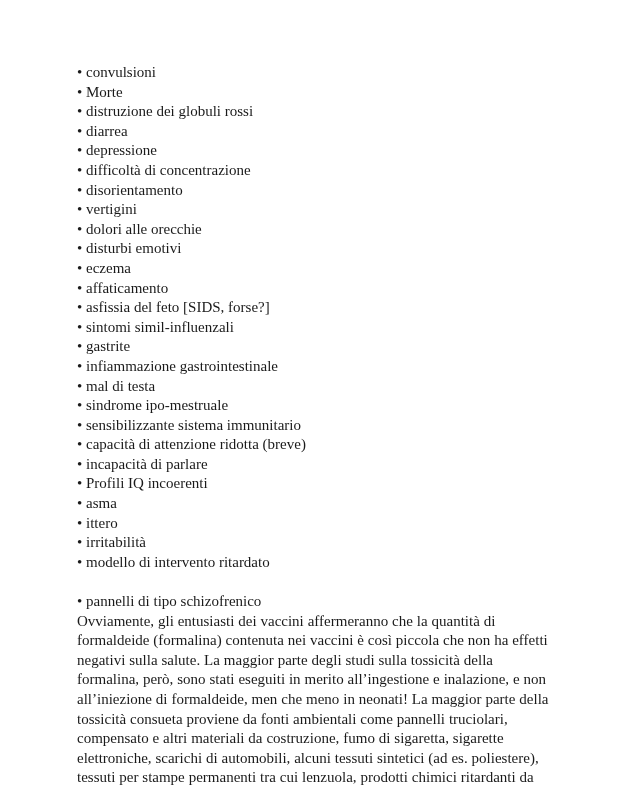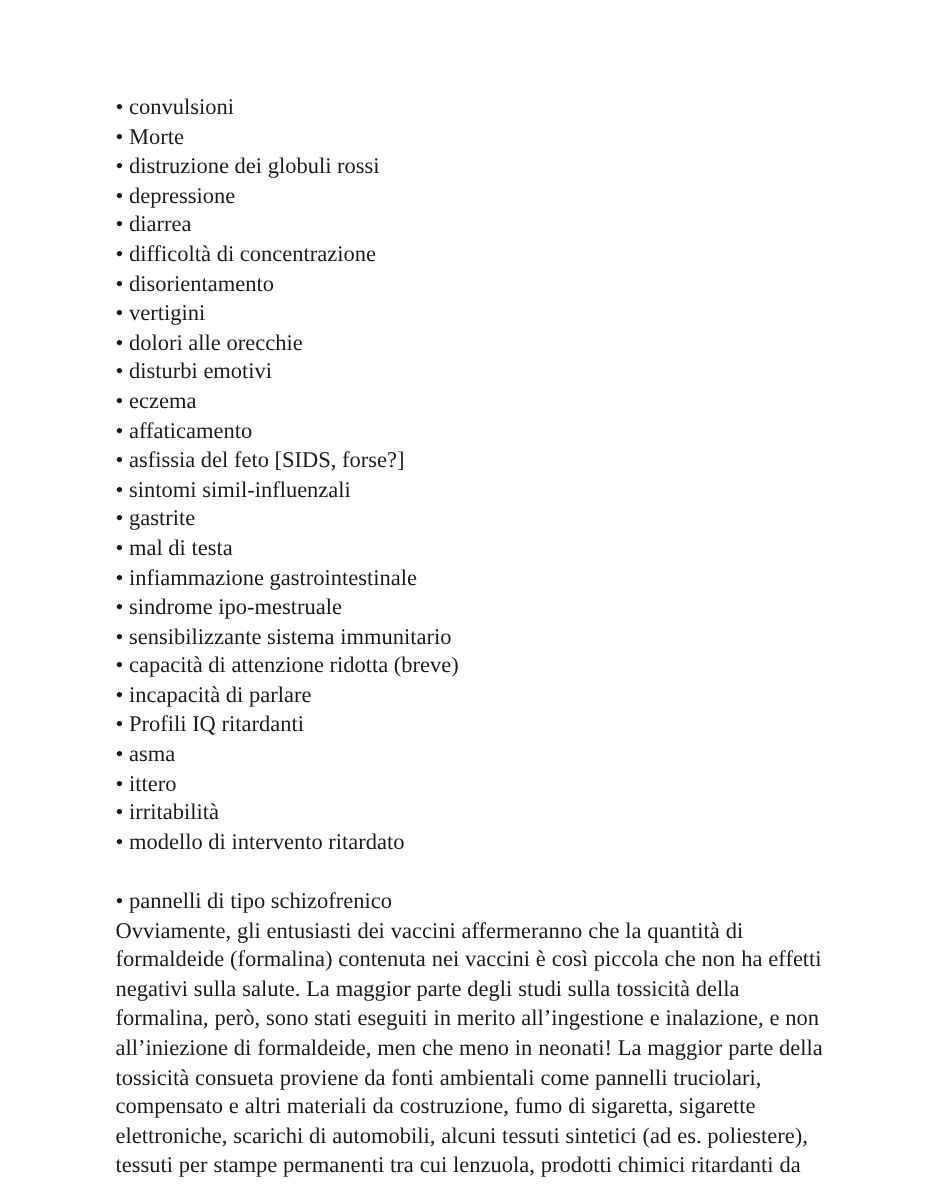--- a/index.html
+++ b/index.html
@@ -72,39 +72,39 @@
 </head>
 <body>
 
 <div class="page">
   <div class="content">
 
     <ul class="symptom-list">
         <li><span class="bullet-glyph">•</span><span>convulsioni</span></li>
         <li><span class="bullet-glyph">•</span><span>Morte</span></li>
         <li><span class="bullet-glyph">•</span><span>distruzione dei globuli rossi</span></li>
+        <li><span class="bullet-glyph">•</span><span>diarrea</span></li>
         <li><span class="bullet-glyph">•</span><span>depressione</span></li>
-        <li><span class="bullet-glyph">•</span><span>diarrea</span></li>
         <li><span class="bullet-glyph">•</span><span>difficoltà di concentrazione</span></li>
         <li><span class="bullet-glyph">•</span><span>disorientamento</span></li>
         <li><span class="bullet-glyph">•</span><span>vertigini</span></li>
         <li><span class="bullet-glyph">•</span><span>dolori alle orecchie</span></li>
         <li><span class="bullet-glyph">•</span><span>disturbi emotivi</span></li>
         <li><span class="bullet-glyph">•</span><span>eczema</span></li>
         <li><span class="bullet-glyph">•</span><span>affaticamento</span></li>
         <li><span class="bullet-glyph">•</span><span>asfissia del feto [SIDS, forse?]</span></li>
         <li><span class="bullet-glyph">•</span><span>sintomi simil-influenzali</span></li>
         <li><span class="bullet-glyph">•</span><span>gastrite</span></li>
+        <li><span class="bullet-glyph">•</span><span>infiammazione gastrointestinale</span></li>
         <li><span class="bullet-glyph">•</span><span>mal di testa</span></li>
-        <li><span class="bullet-glyph">•</span><span>infiammazione gastrointestinale</span></li>
         <li><span class="bullet-glyph">•</span><span>sindrome ipo-mestruale</span></li>
         <li><span class="bullet-glyph">•</span><span>sensibilizzante sistema immunitario</span></li>
         <li><span class="bullet-glyph">•</span><span>capacità di attenzione ridotta (breve)</span></li>
         <li><span class="bullet-glyph">•</span><span>incapacità di parlare</span></li>
-        <li><span class="bullet-glyph">•</span><span>Profili IQ ritardanti</span></li>
+        <li><span class="bullet-glyph">•</span><span>Profili IQ incoerenti</span></li>
         <li><span class="bullet-glyph">•</span><span>asma</span></li>
         <li><span class="bullet-glyph">•</span><span>ittero</span></li>
         <li><span class="bullet-glyph">•</span><span>irritabilità</span></li>
         <li><span class="bullet-glyph">•</span><span>modello di intervento ritardato</span></li>
       </ul>
 
     <div class="spacer-line">&nbsp;</div>
 
     <div class="tail-bullet">
       <span class="bullet-glyph">•</span><span>pannelli di tipo schizofrenico</span>

